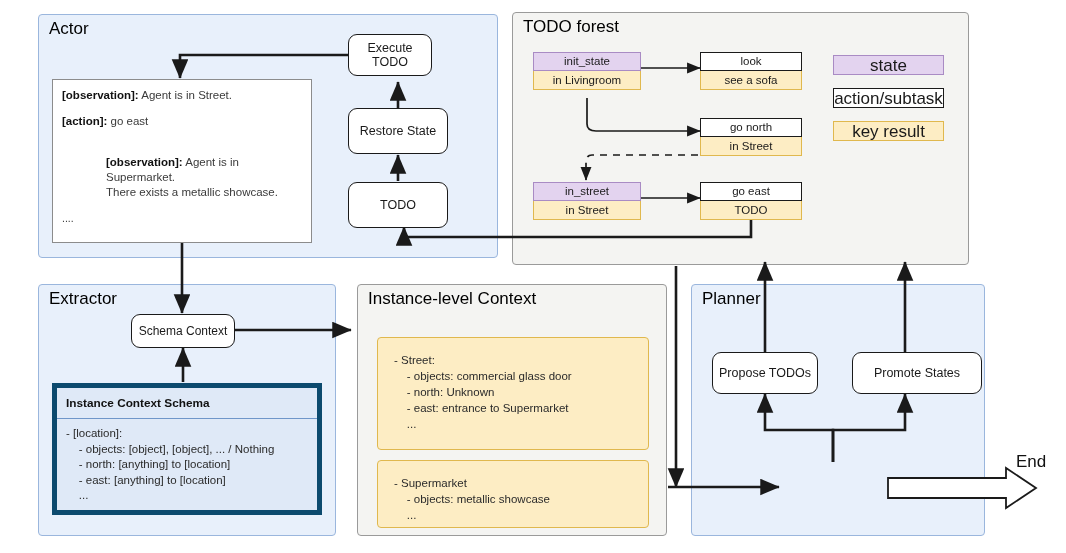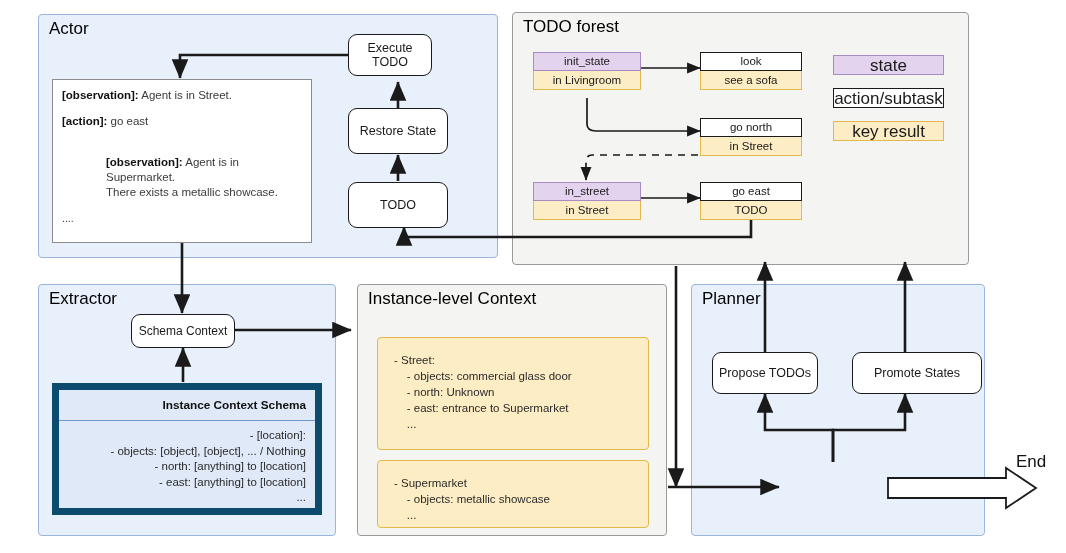--- a/index.html
+++ b/index.html
@@ -40,21 +40,21 @@
   .card-head {
     background:#f2f2f0; border-bottom:1px solid #8c8c8c;
     font-size:12px; font-weight:bold; padding:7px 9px; color:#111;
   }
   .card-body { padding:8px 9px; font-size:11.5px; line-height:15px; color:#3a3a3a; }
   .card-body .ln { margin-bottom:11px; }
   .card-body .ln:last-child { margin-bottom:0; }
   .card-body b { color:#111; }
 
   
-  .card-blue { position:absolute; background:#dfe9f7; border:7px solid #0c4a6e;text-align:right; }
+  .card-blue { position:absolute; background:#dfe9f7; border:5px solid #0c4a6e; }
   .card-blue .hd {
     font-size:11.8px; font-weight:bold; padding:8px 9px; color:#111;
     border-bottom:1px solid #6f96c9;
   }
   .card-blue .bd {
     font-size:11.5px; line-height:15.5px; padding:7px 9px 9px; color:#2b2b2b;
     white-space:pre;
   }
 
   

